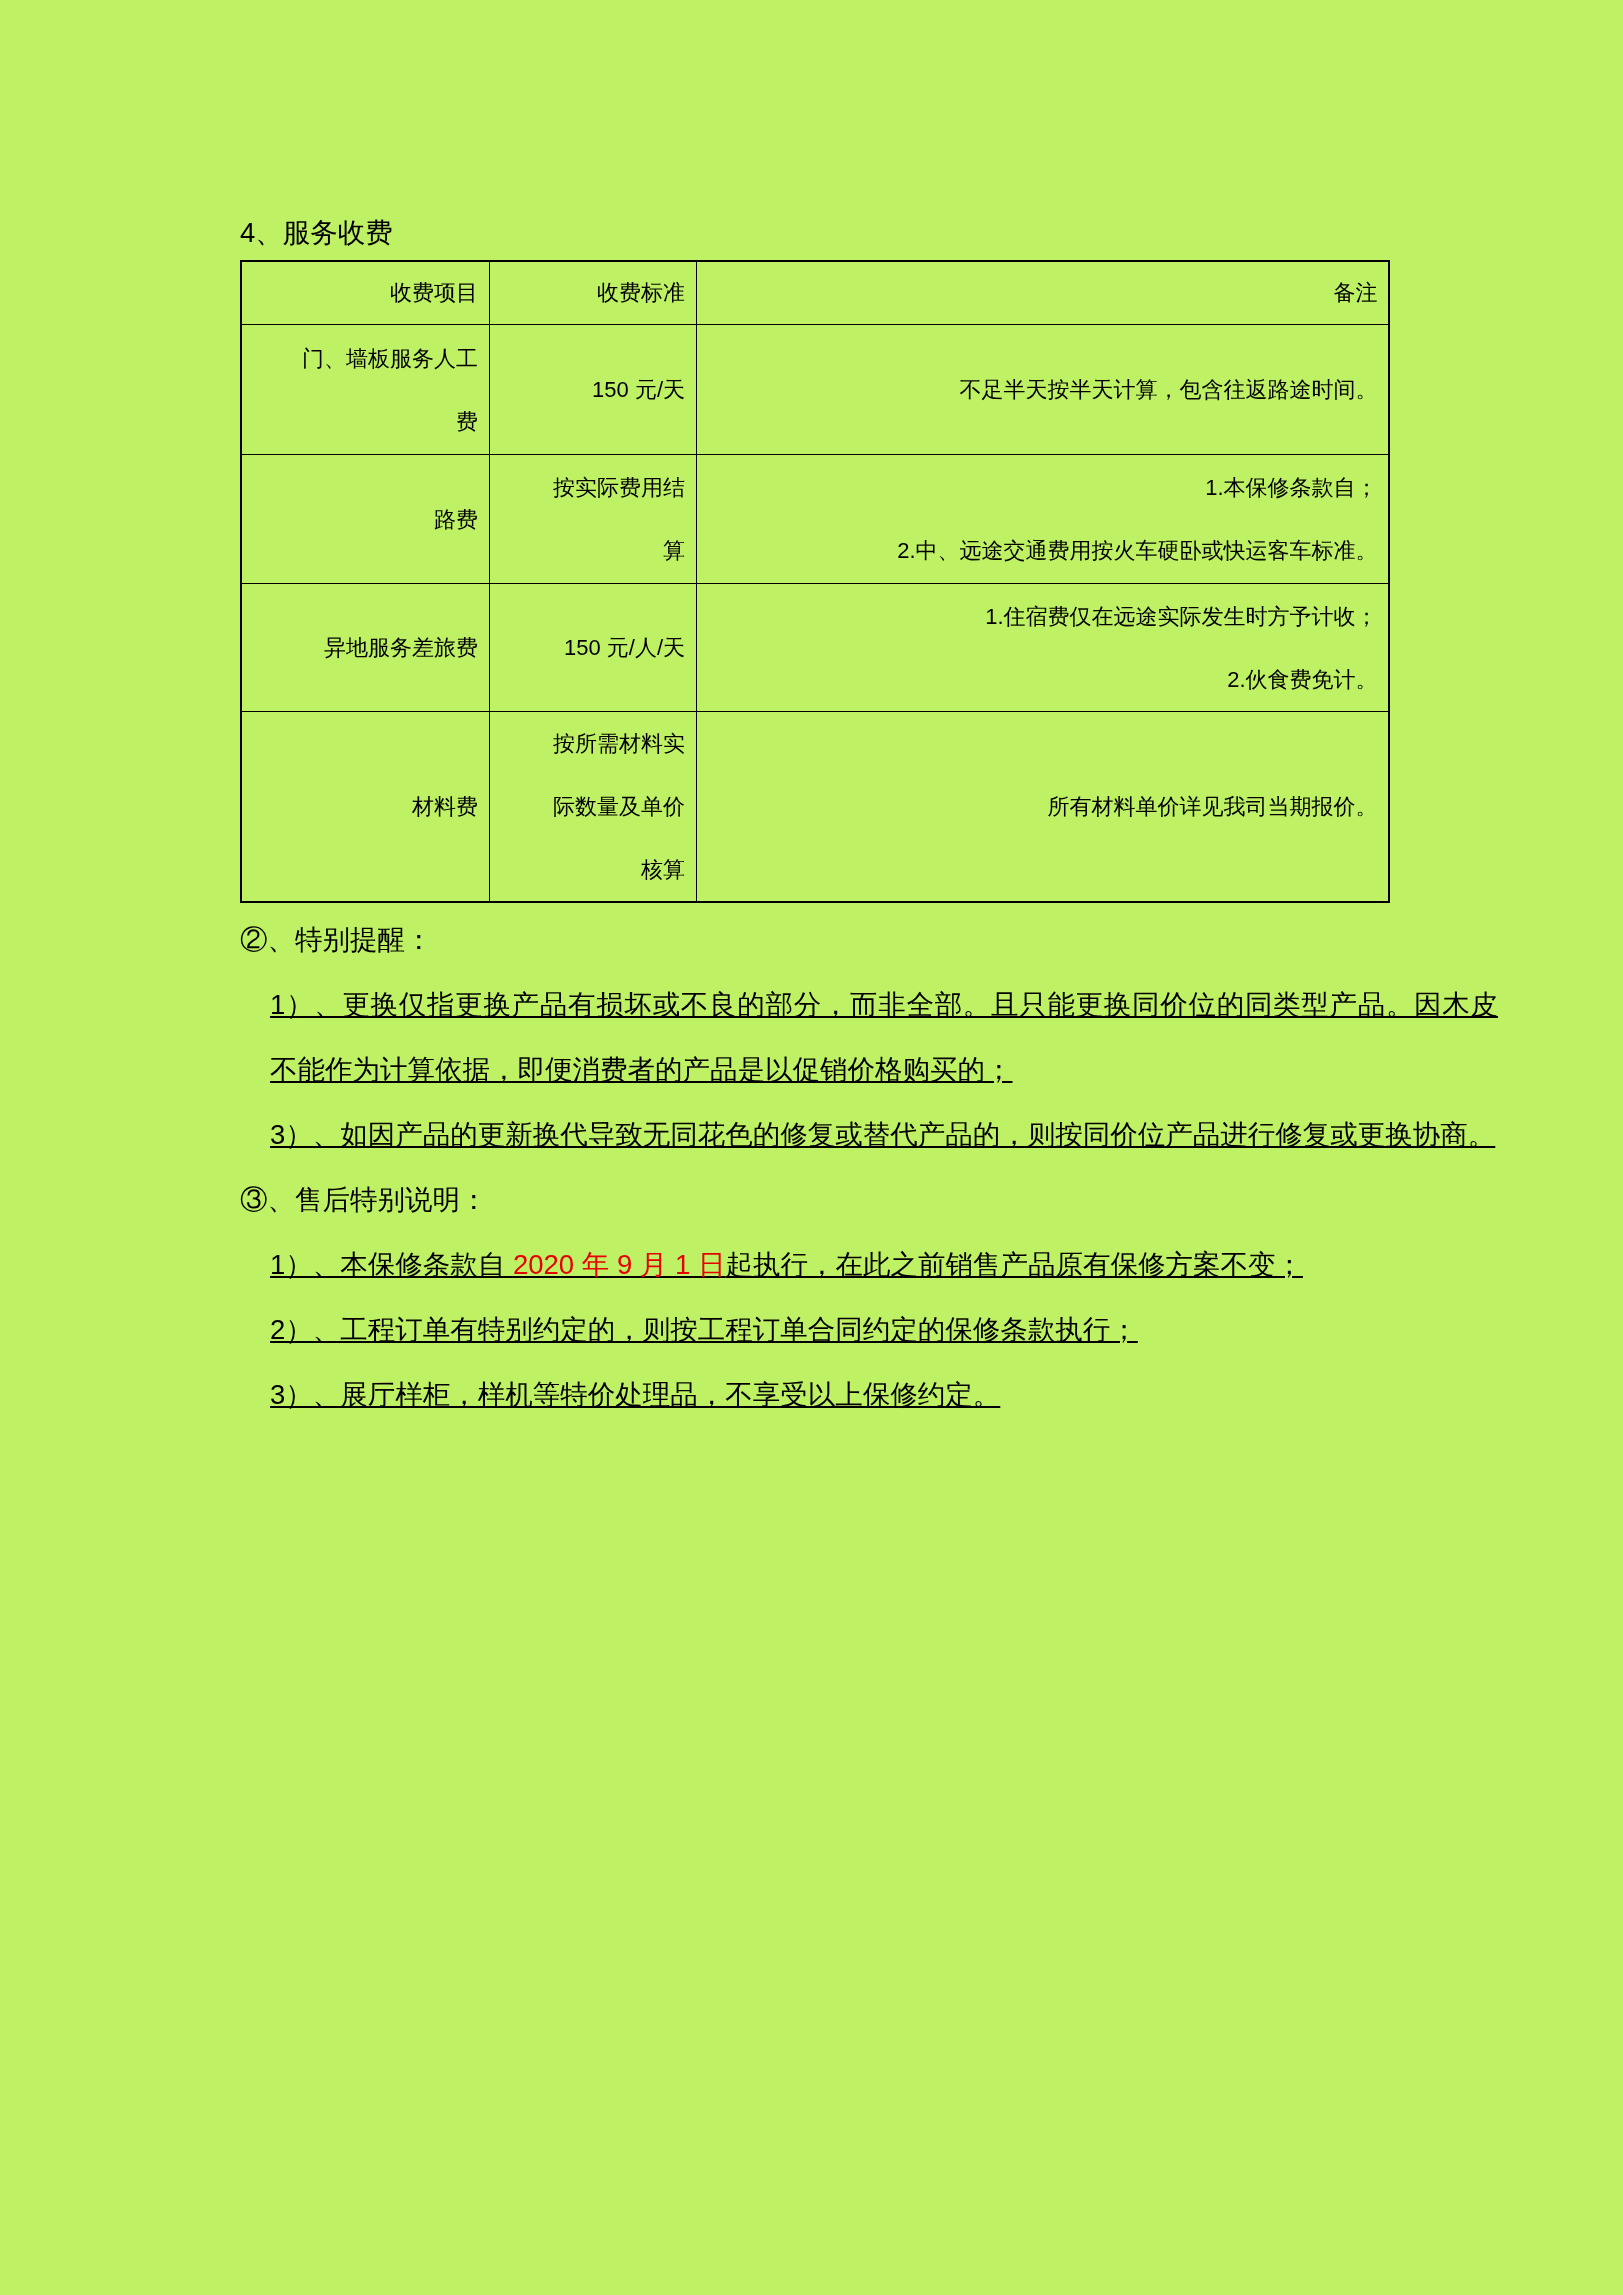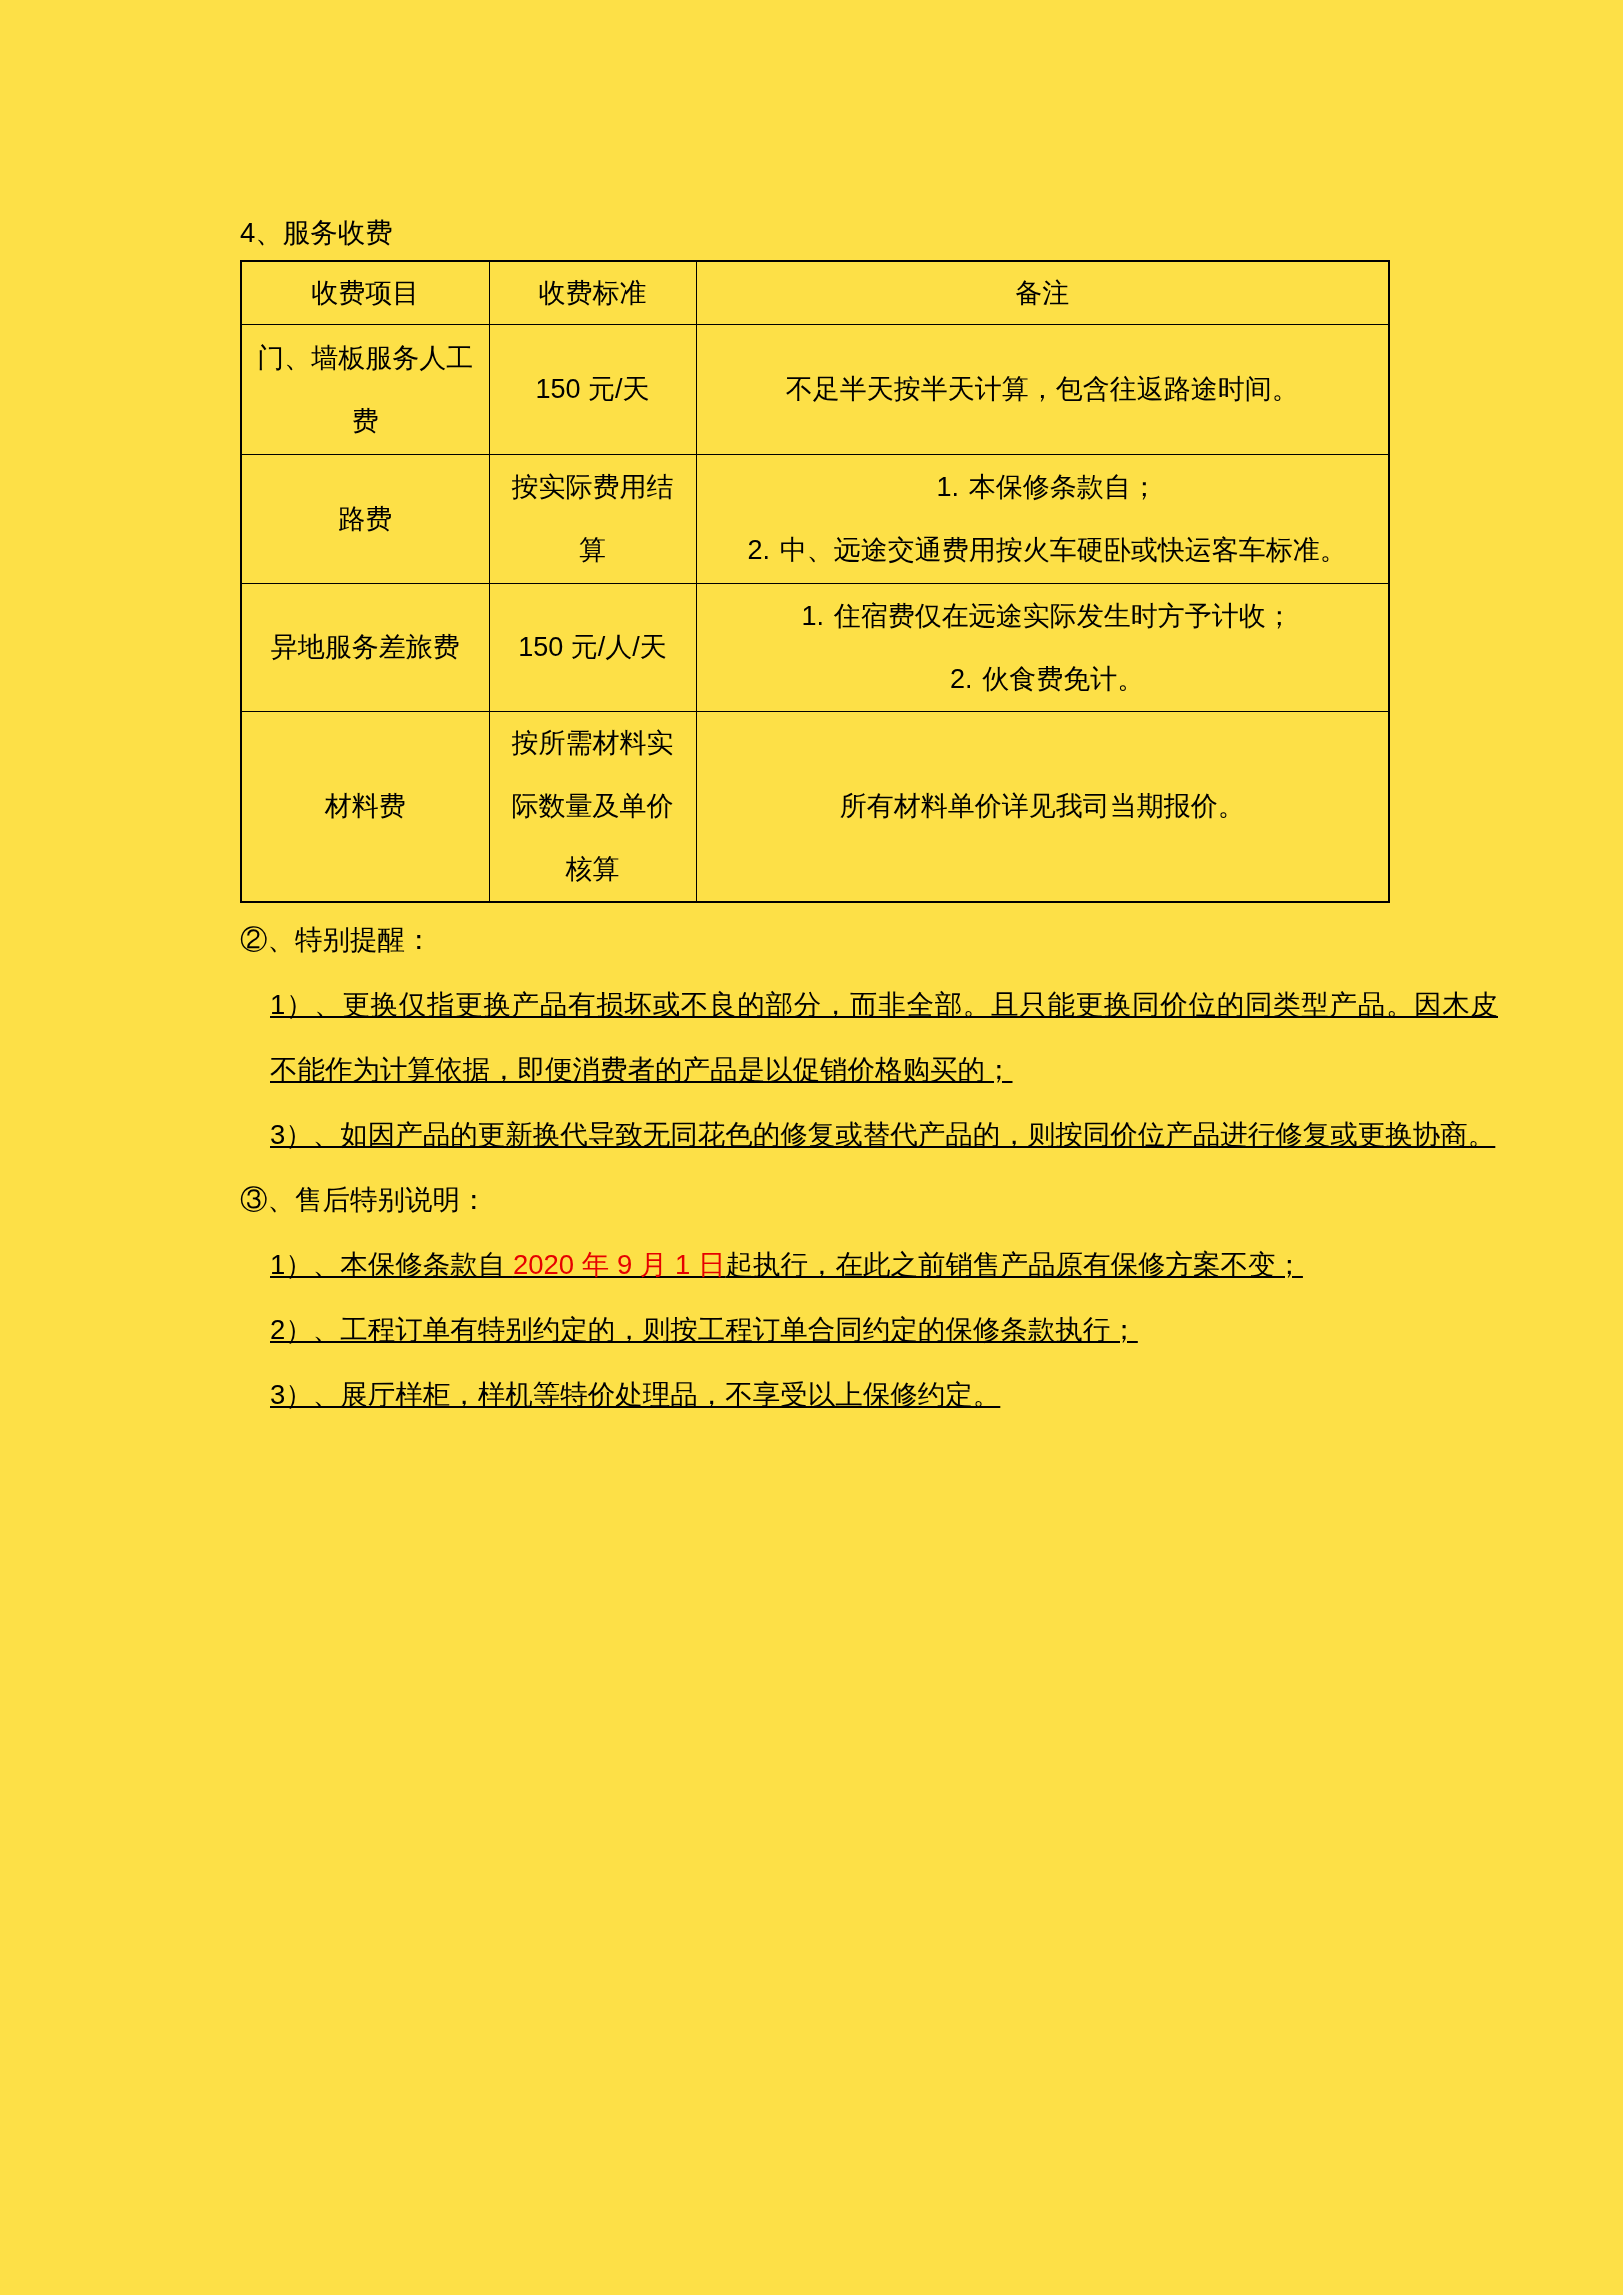--- a/index.html
+++ b/index.html
@@ -4,21 +4,21 @@
 <style>
   html, body {
     margin: 0;
     padding: 0;
     background: #ffffff;
   }
   .page {
     position: relative;
     width: 1623px;
     height: 2295px;
-    background: #fde047;
+    background: #bef264;
     font-family: "Liberation Sans", sans-serif;
     color: #000000;
     overflow: hidden;
   }
   .content {
     position: absolute;
     left: 240px;
     top: 0;
     width: 1258px;
     padding-top: 200px;
@@ -44,23 +44,23 @@
     border-collapse: collapse;
     table-layout: fixed;
     width: 1148px;
     margin-top: -5.2px;
     border: 2px solid #000000;
   }
   table.fee td, table.fee th {
     border: 1.3px solid #000000;
     vertical-align: middle;
     padding: 0 10.5px;
-    font-size: 27px;
+    font-size: 22px;
     font-weight: normal;
-    text-align: center;
+    text-align: right;
   }
   col.c1 { width: 248px; }
   col.c2 { width: 207px; }
   col.c3 { width: 693px; }
   tr.hrow  { height: 64px;  }
   tr.r1    { height: 130px; }
   tr.r2    { height: 129px; }
   tr.r3    { height: 128px; }
   tr.r4    { height: 190px; }
   .cl {

